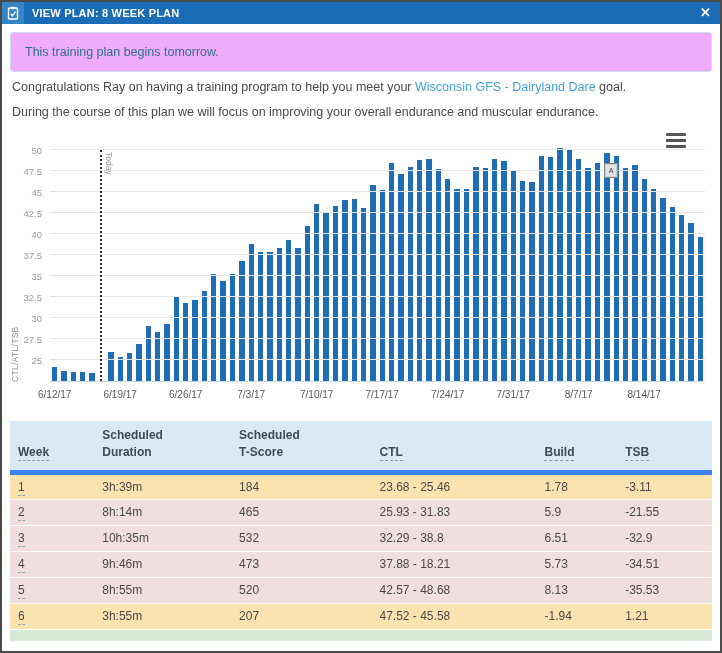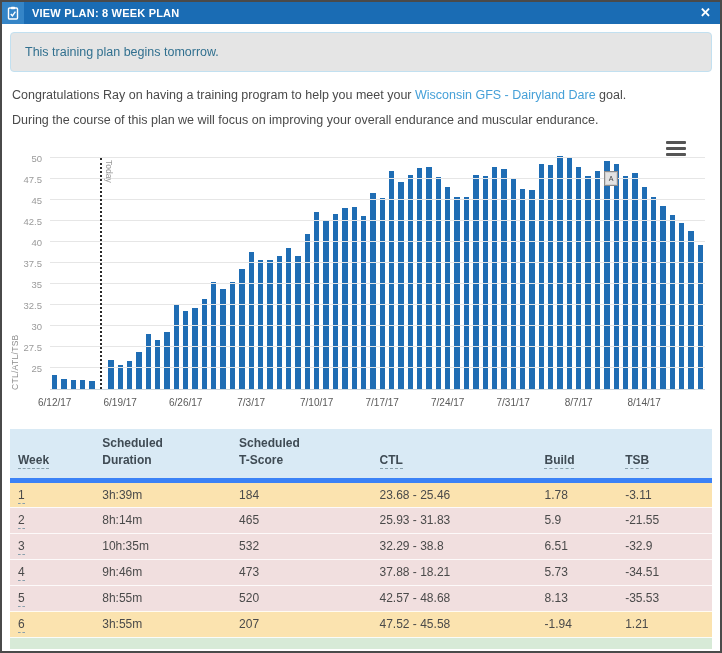--- a/index.html
+++ b/index.html
@@ -33,30 +33,30 @@
   }
   .titlebar .close {
     font-size: 13px; font-weight: bold; color: #fff;
     padding: 0 9px; cursor: pointer; line-height: 22px;
   }
 
   
   .alert {
     margin: 8px 8px 8px;
     padding: 12px 14px;
-    background: #e5e5e5;
+    background: #f0abfc;
     border: 1px solid #c2e0f0;
     border-radius: 4px;
     color: #31708f;
     font-size: 12.5px;
   }
 
   
   .para { margin: 0 10px 11px; font-size: 12.5px; color: #4a4a4a; }
-  .para:first-of-type { margin-top: 16px; }
+  .para:first-of-type { margin-top: 8px; }
   .para a { color: #45a0d8; text-decoration: none; cursor: pointer; }
 
   
   .chart {
     position: relative;
     height: 281px;
     width: 100%;
   }
   .chart .plot {
     position: absolute; left: 48px; top: 20px; height: 232px; right: 15px;

